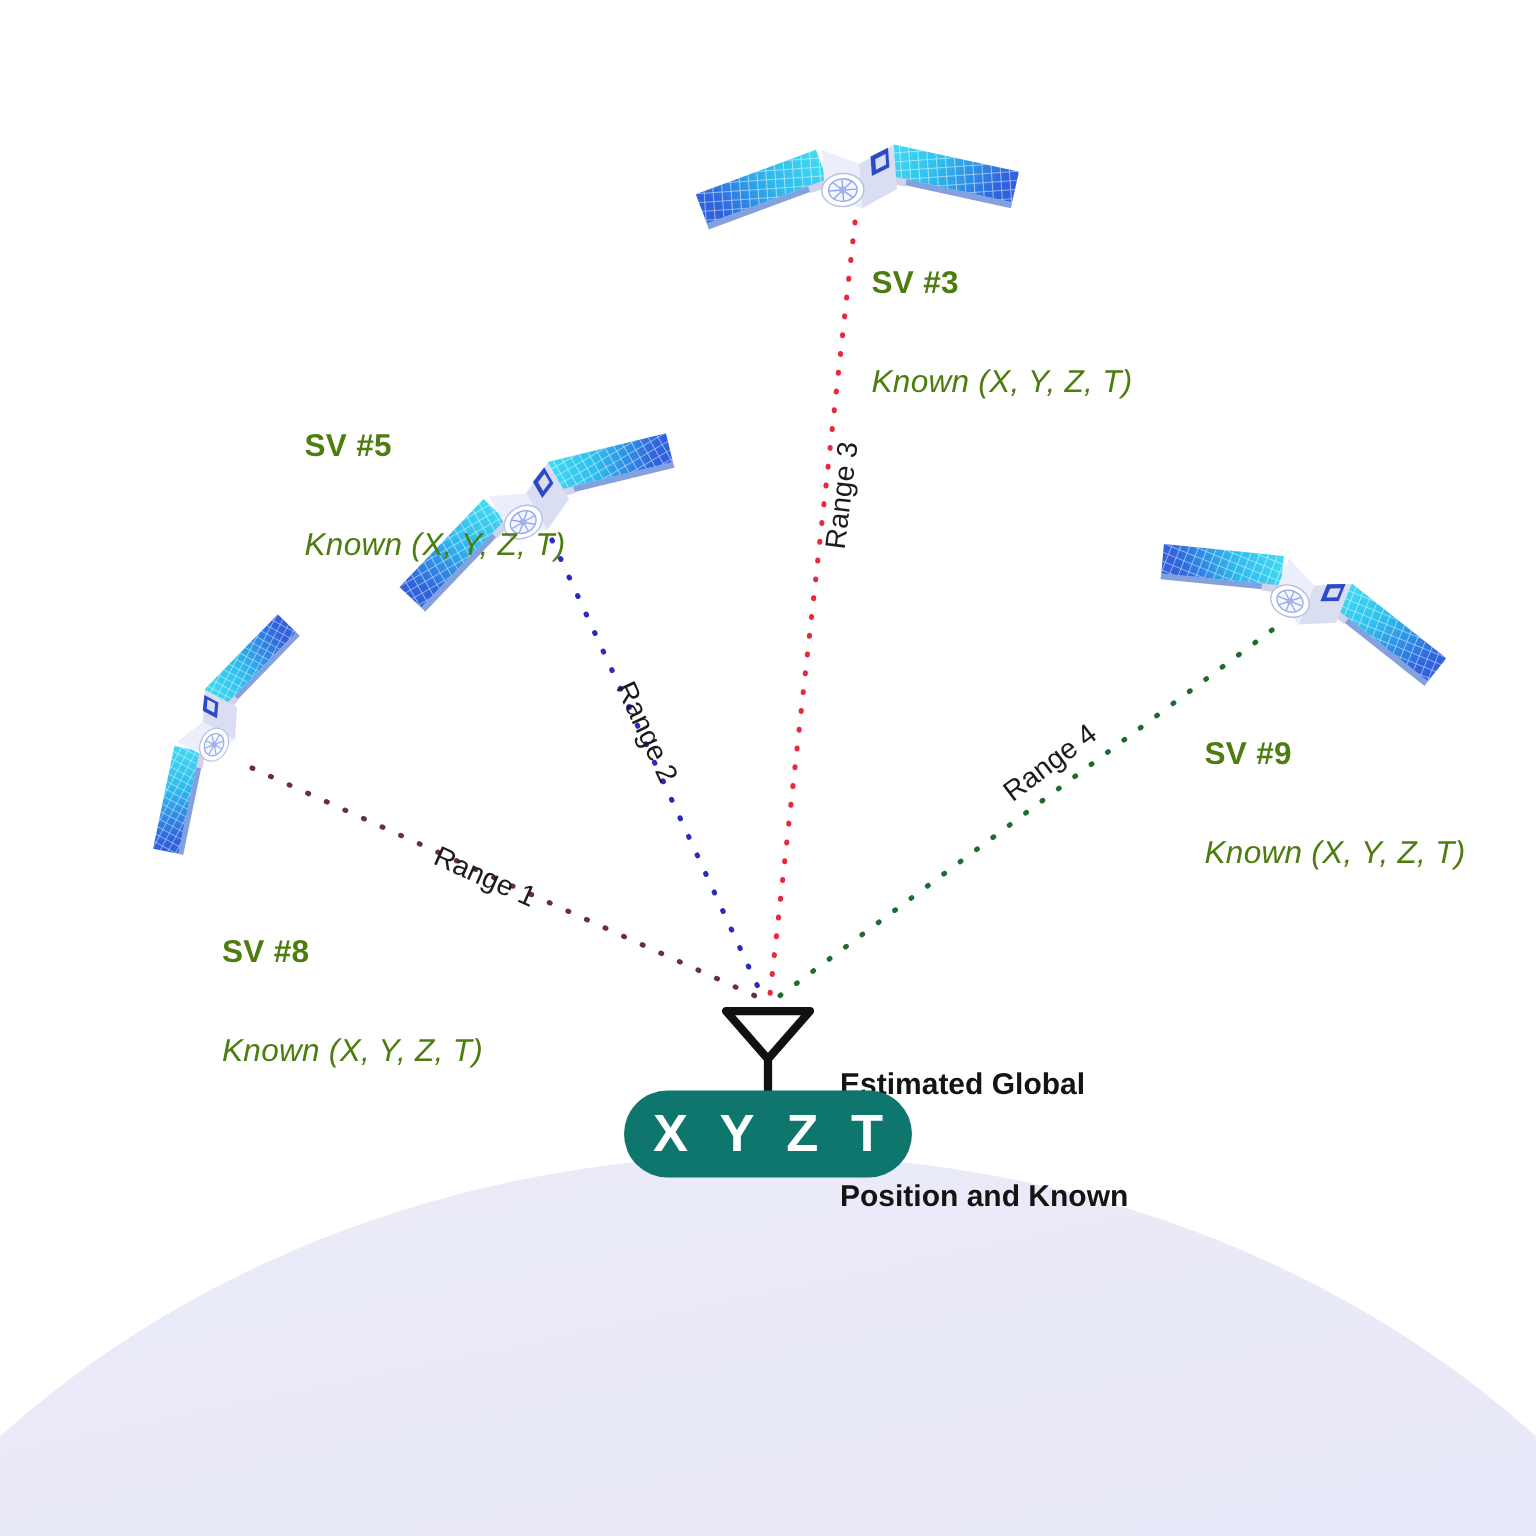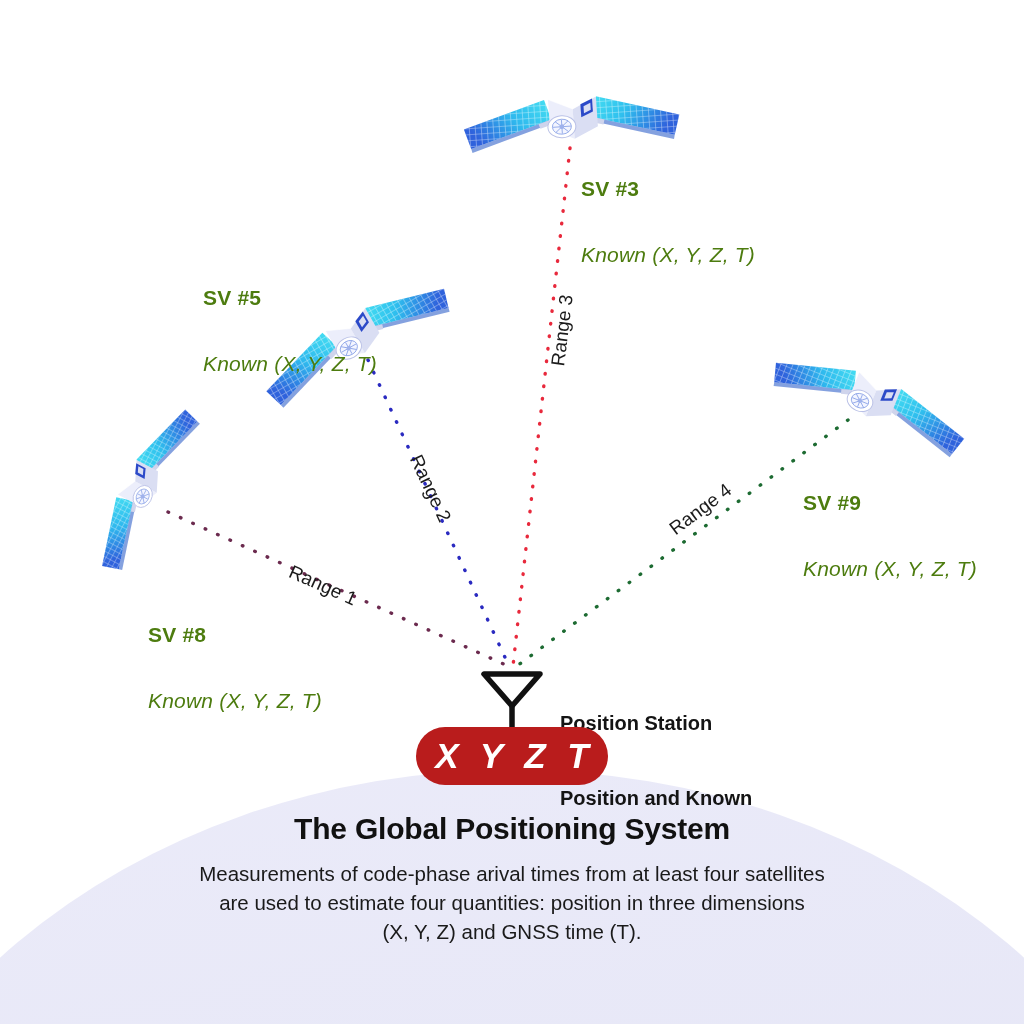--- a/index.html
+++ b/index.html
@@ -219,28 +219,22 @@
 
   <div class="range-lbl" id="range1-label" style="left:290px; top:560px; transform: rotate(24deg);">Range 1</div>
 
   <div class="range-lbl" id="range2-label" style="left:415px; top:445px; transform: rotate(65deg);">Range 2</div>
 
   <div class="range-lbl" id="range3-label" style="left: 558px; top: 355px; transform: rotate(-83deg);">Range 3</div>
 
   <div class="range-lbl" id="range4-label" style="left: 672px; top: 520px; transform: rotate(-37deg);">Range 4</div>
 
   <div class="station-lbl" style="left:560px; top:661px;">
-    <div>Position Station</div>
+    <div>Estimated Global</div>
     <div>Position and Known</div>
   </div>
 
-  <div id="xyzt-badge" style="background: #b91c1c; font-style: italic;">
+  <div id="xyzt-badge" style="background: #0f766e;">
     <span class="txt">X Y Z T</span>
   </div>
 
-  <div id="caption">
-    <div class="title">The Global Positioning System</div>
-    <div class="body">Measurements of code-phase arival times from at least four satellites
-are used to estimate four quantities: position in three dimensions
-(X, Y, Z) and GNSS time (T).</div>
-  </div>
 
 </div>
 
 </body></html>

